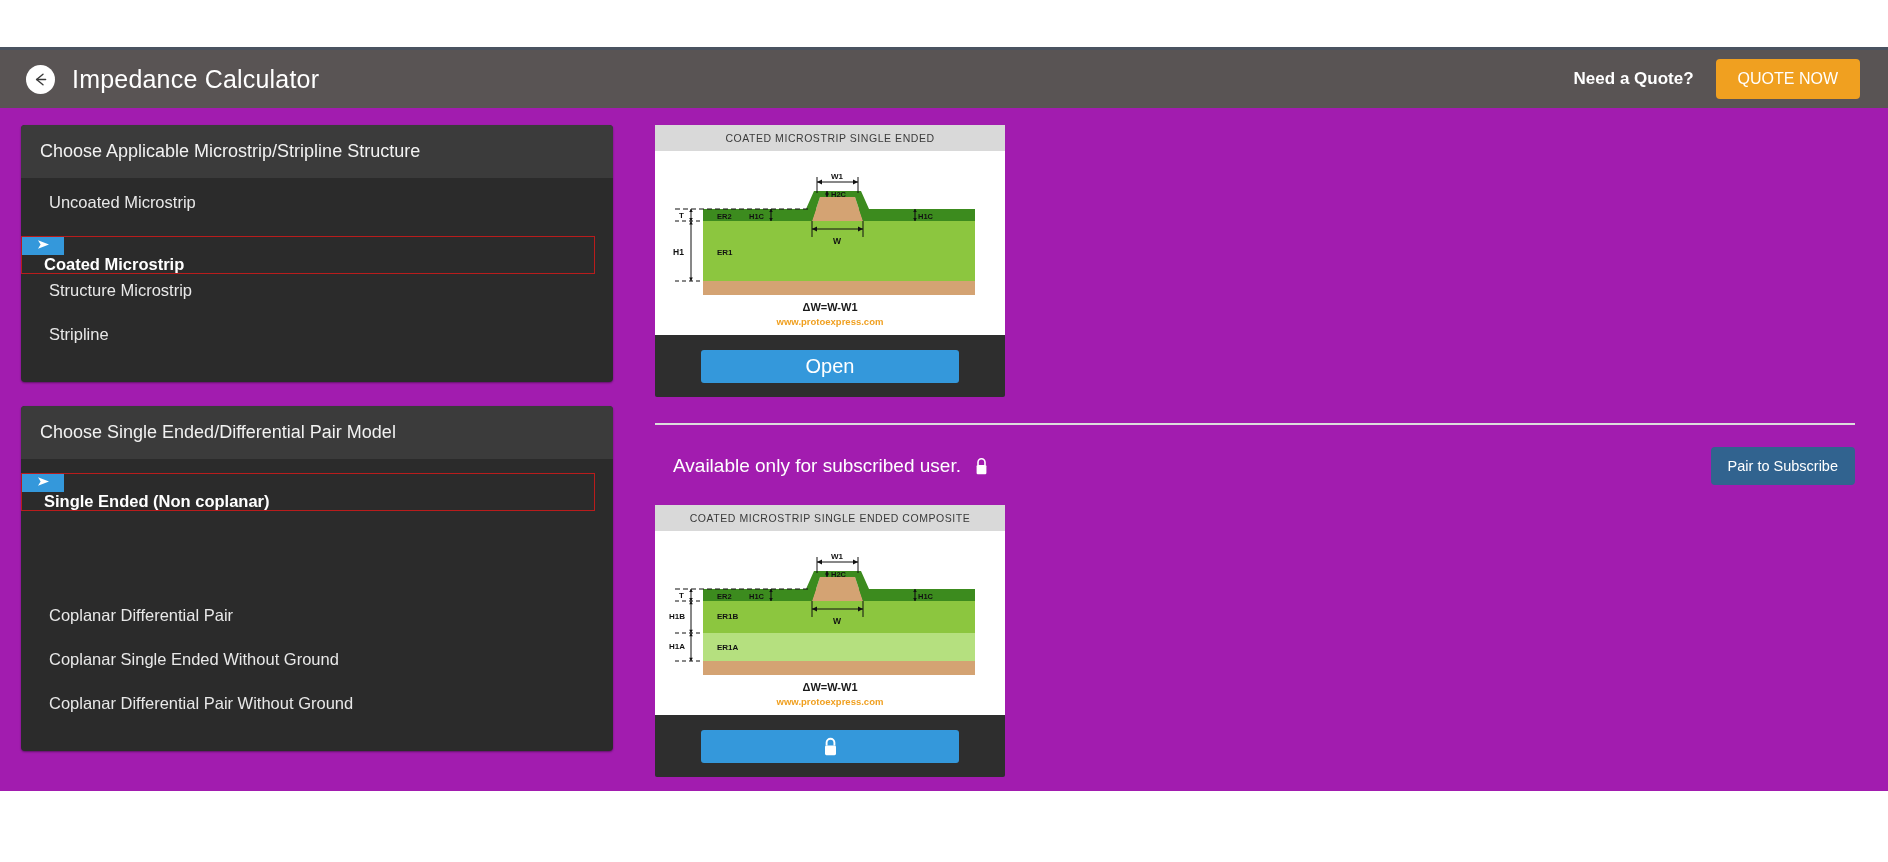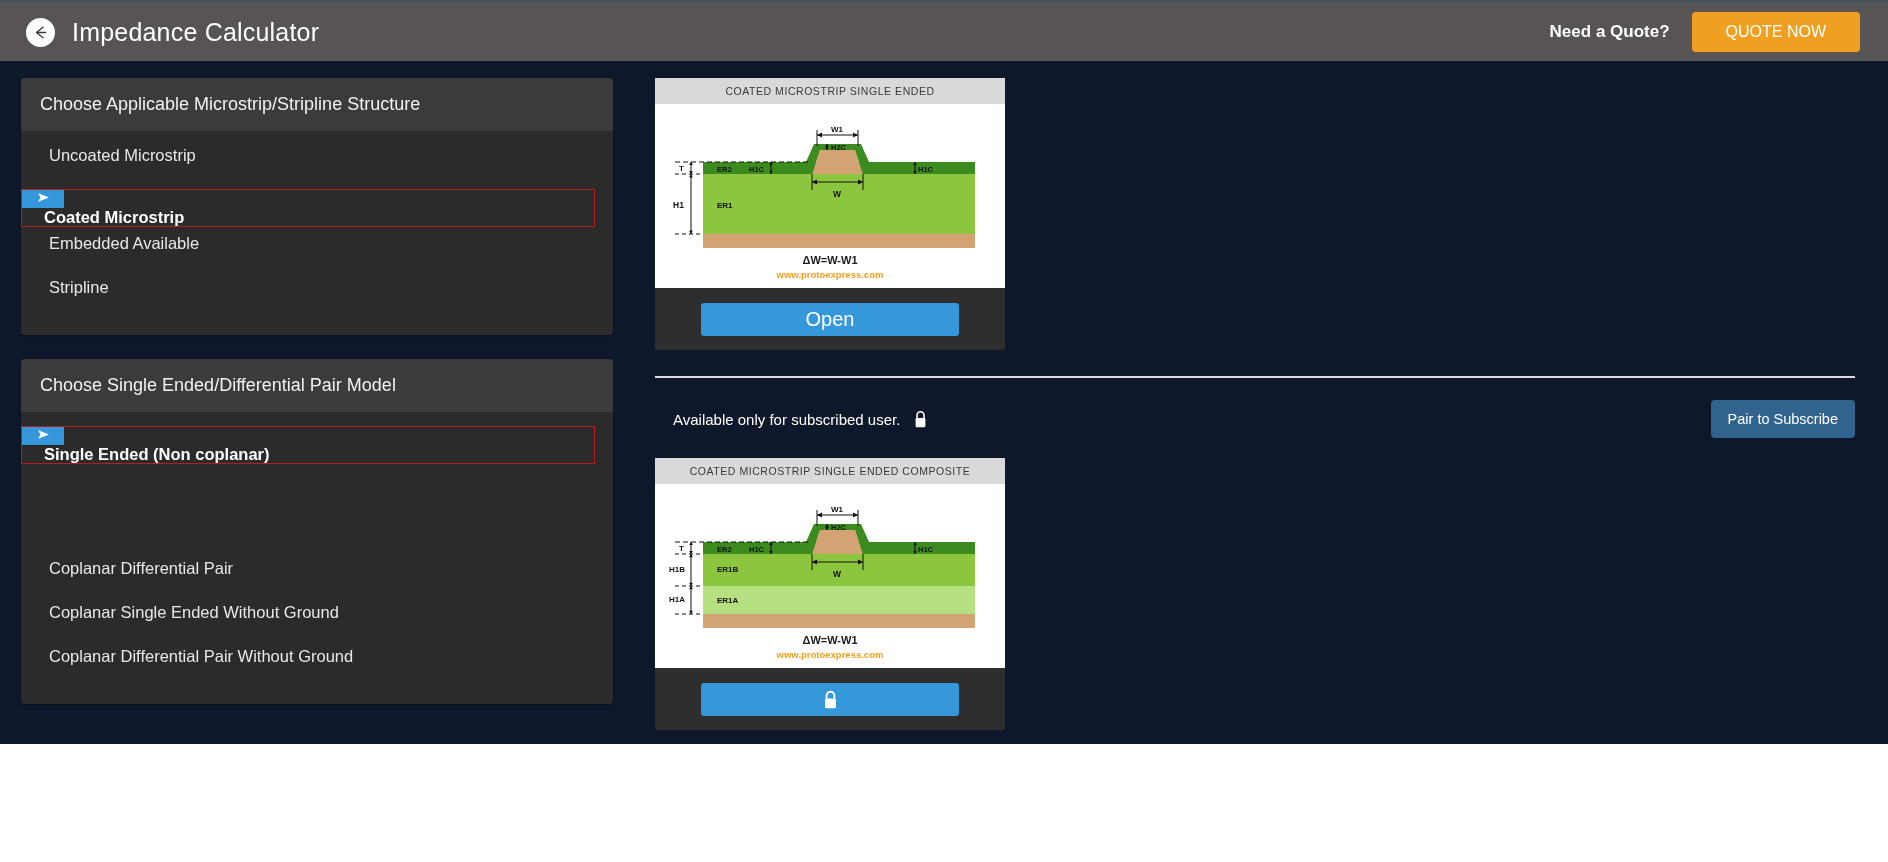--- a/index.html
+++ b/index.html
@@ -5,21 +5,22 @@
   * { box-sizing: border-box; margin: 0; padding: 0; }
   html, body {
     width: 1888px; height: 862px;
     background: #ffffff;
     font-family: "Liberation Sans", sans-serif;
     overflow: hidden;
   }
   #app {
     position: relative;
     width: 1888px; height: 744px;
-    background: #0f172a;
+    background: #a21caf;
+    margin-top: 47px;
   }
 
   
   .topline {
     position: absolute; top: 0; left: 0;
     width: 1888px; height: 3px;
     background: #4a5360;
   }
   .header {
     position: absolute; top: 3px; left: 0;
@@ -52,21 +53,21 @@
     color: #ffffff;
     font-size: 17px;
     font-weight: bold;
     white-space: nowrap;
     text-align: center;
   }
   .quote-now {
     background: #f0a020;
     color: #ffffff;
     font-size: 16px;
-    padding: 11px 34px;
+    padding: 11px 22px;
     border: none; border-radius: 4px;
     cursor: pointer;
     font-family: "Liberation Sans", sans-serif;
     white-space: nowrap;
   }
 
   
   .left-col {
     position: absolute;
     top: 78px; left: 21px;
@@ -179,21 +180,21 @@
     display: flex; align-items: center;
     width: 1200px;
     padding: 22px 0 20px;
   }
   .sub-msg {
     display: flex; align-items: center; gap: 13px;
     margin-left: 18px;
   }
   .sub-msg-text {
     color: #ffffff;
-    font-size: 15px;
+    font-size: 19px;
     white-space: nowrap;
   }
   .login-sub {
     margin-left: auto;
     background: #31638f;
     color: #ffffff;
     font-size: 14.5px;
     border: none; border-radius: 4px;
     padding: 11px 17px;
     cursor: pointer;
@@ -242,21 +243,21 @@
               <svg width="15" height="13" viewBox="0 0 15 13">
                 <path d="M2 2.2 L13 6.5 L2 10.8 L4.6 6.5 Z" fill="#ffffff"></path>
               </svg>
             </span>
           </div>
           <div class="opt-label">Coated Microstrip</div>
         </div>
 
         <div class="opt">
           <div class="marker"></div>
-          <div class="opt-label">Embedded Available</div>
+          <div class="opt-label">Structure Microstrip</div>
         </div>
 
         <div class="opt">
           <div class="marker"></div>
           <div class="opt-label">Stripline</div>
         </div>
 
       </div>
     </div>
 

